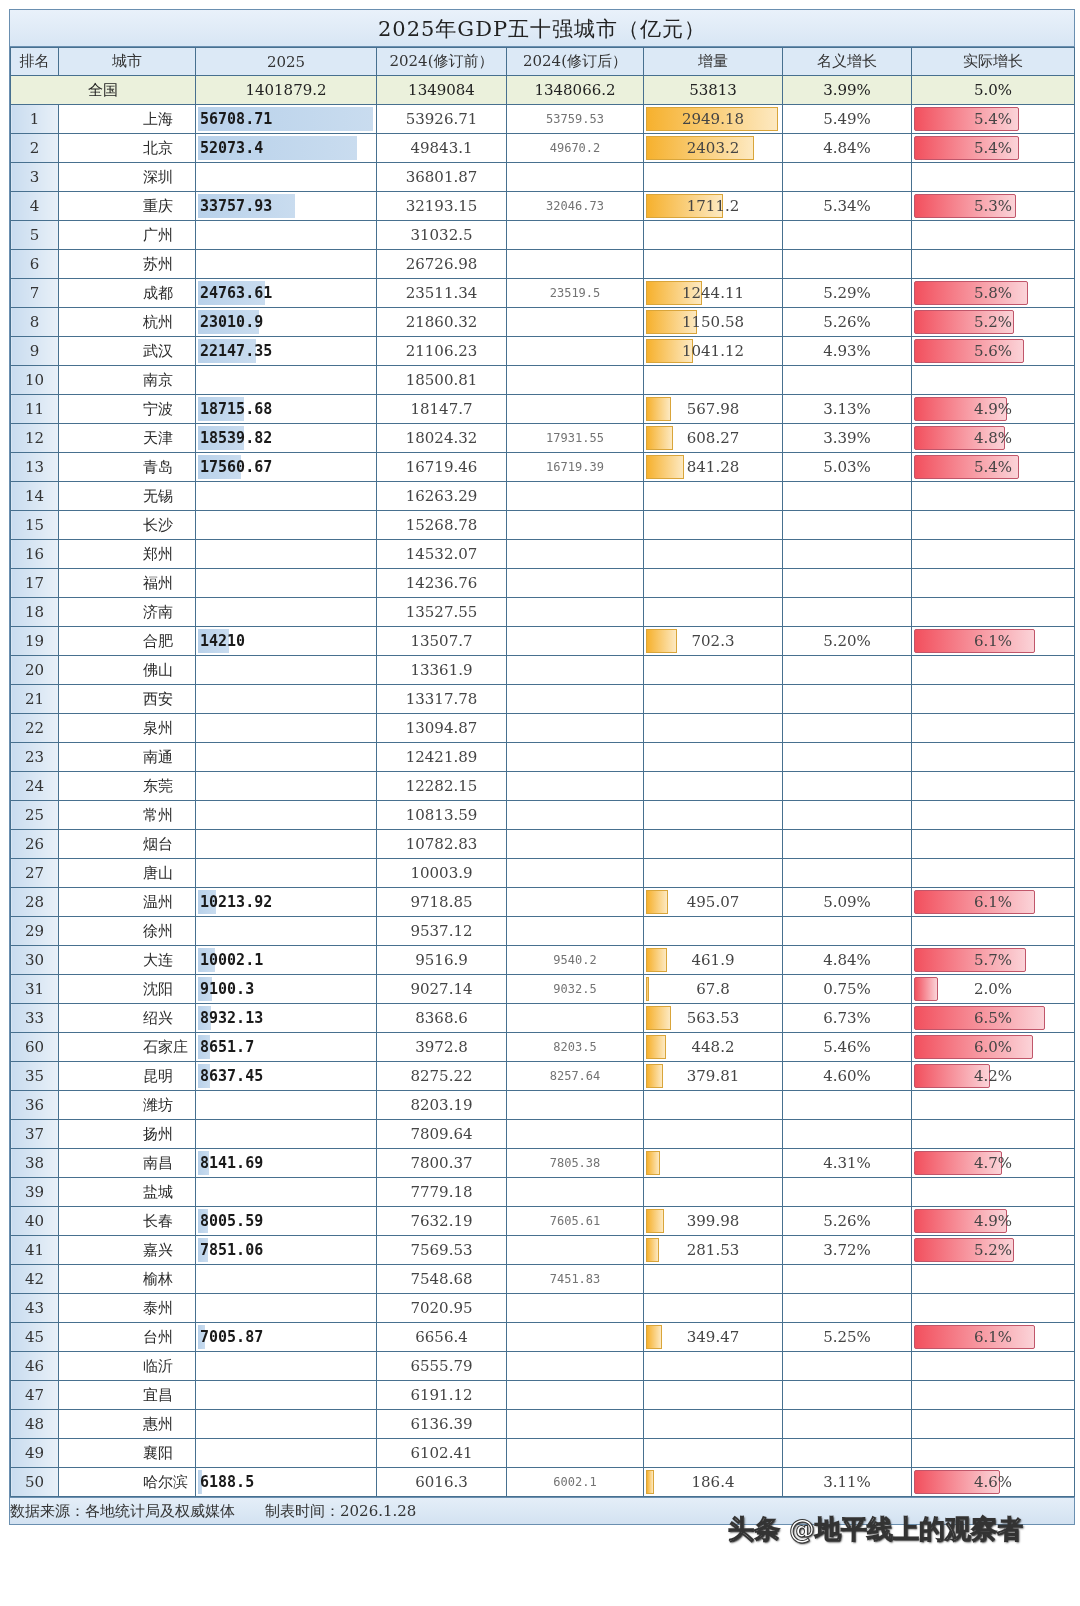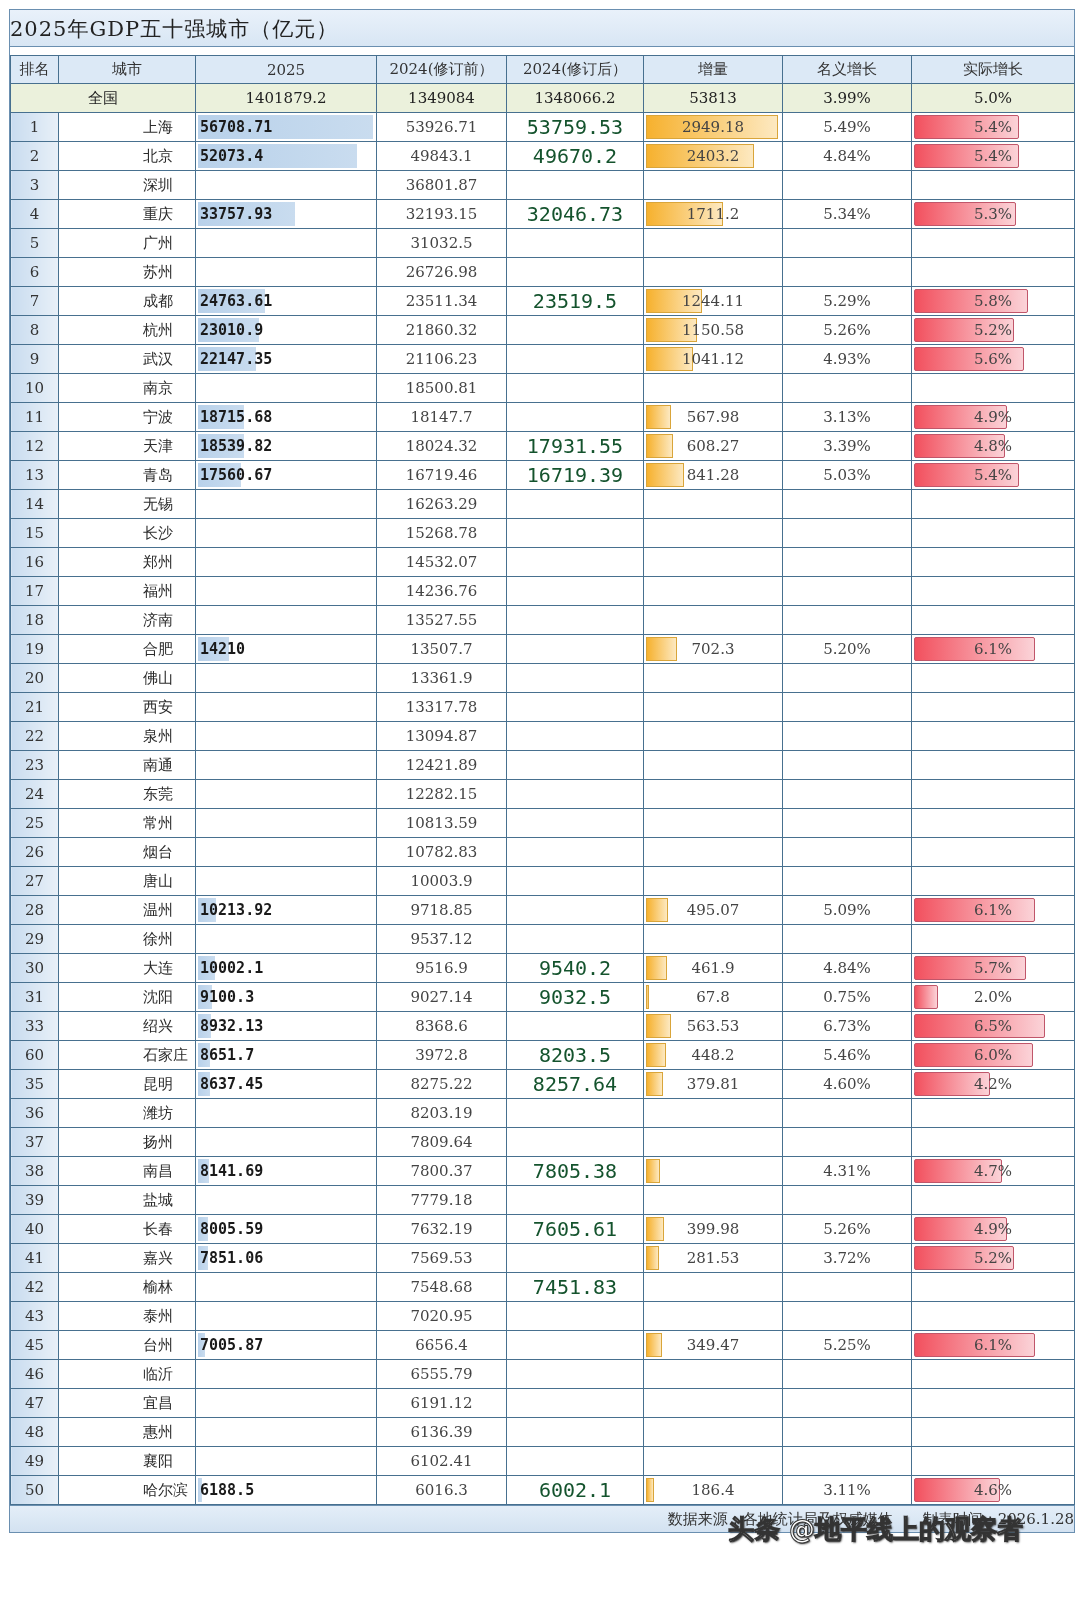--- a/index.html
+++ b/index.html
@@ -1,41 +1,41 @@
 <!DOCTYPE html>
 <html><head>
 <meta charset="utf-8">
 <style>
   html, body { margin: 0; padding: 0; background: #ffffff; }
   body { width: 1080px; height: 1606px; position: relative; overflow: hidden;
          font-family: "DejaVu Serif", "Liberation Serif", serif; color: #2b2b2b; }
   #sheet { position: absolute; left: 9px; top: 9px; width: 1064px; border: 1px solid #6a8fb0;
            background: #ffffff; }
-  .title { height: 36px; line-height: 38px; font-size: 21px; letter-spacing: 1px;
+  .title { height: 36px; line-height: 38px; text-align: center; font-size: 21px; letter-spacing: 1px;
            background: linear-gradient(#e9f1fa, #d8e6f4); border-bottom: 1px solid #6a8fb0; color: #222; }
-  table { border-collapse: collapse; width: 1064px; table-layout: fixed; margin-top: 8px; }
+  table { border-collapse: collapse; width: 1064px; table-layout: fixed; }
   td { border: 1px solid #47708f; height: 28px; padding: 0; font-size: 15px; text-align: center;
        white-space: nowrap; overflow: hidden; position: relative; }
   tr.hdr td { background: #dce9f6; font-size: 15px; color: #333; height: 27px; }
   tr.total td { background: #ebf1dc; color: #222; font-size: 15px; }
   td.rank { background: linear-gradient(90deg,#c9dcef,#e8f0f8); color: #333; }
   td.city { letter-spacing: 0; }
   td.city span.c { display: inline-block; width: 100%; text-align: justify; text-align-last: justify; padding: 0 36px 0 84px; box-sizing: border-box; }
   td.gdp { text-align: left; padding-left: 4px; font-weight: bold; color: #1a1a1a; font-family: "DejaVu Sans Mono", "Liberation Mono", monospace; font-size: 15px; }
   td.gdp .bar { position: absolute; left: 2px; top: 2px; bottom: 2px; background: linear-gradient(90deg,#b8d1ea,#c9dcef); z-index: 0; }
   td.gdp .v { position: relative; z-index: 1; }
   td.num { color: #444; font-size: 15px; }
-  td.rev { color: #14532d; font-size: 20px; font-family: "DejaVu Sans Mono", "Liberation Mono", monospace; border-radius: 8px; }
+  td.rev { color: #737373; font-size: 12px; font-family: "DejaVu Sans Mono", "Liberation Mono", monospace; border-radius: 8px; }
   td.inc .bar { position: absolute; left: 2px; top: 2px; bottom: 2px; border: 1px solid #d9a53a;
                 background: linear-gradient(90deg,#f6b12e,#fde9c1); z-index: 0; box-sizing: border-box; }
   td.inc .v, td.real .v { position: relative; z-index: 1; }
   td.real .bar { position: absolute; left: 2px; top: 2px; bottom: 2px; border: 1px solid #c0566a;
                  background: linear-gradient(90deg,#f2505e,#fbd3d8); border-radius: 2px; z-index: 0; box-sizing: border-box; }
   .footer { height: 26px; line-height: 26px; background: linear-gradient(#e4eef8,#d3e2f1); font-size: 15px;
-            text-align: right; border-top: 1px solid #6a8fb0; color: #333; }
+            text-align: left; border-top: 1px solid #6a8fb0; color: #333; }
   .watermark { position: absolute; left: 728px; top: 1512px; font-family: "DejaVu Sans", sans-serif; font-size: 26px;
                color: #ffffff; -webkit-text-stroke: 1px #333; text-shadow: 1px 1px 2px #222; font-weight: bold; z-index: 5; }
 </style>
 </head>
 <body>
 
 <div id="sheet">
   <div class="title">2025年GDP五十强城市（亿元）</div>
   <table>
     <colgroup>

